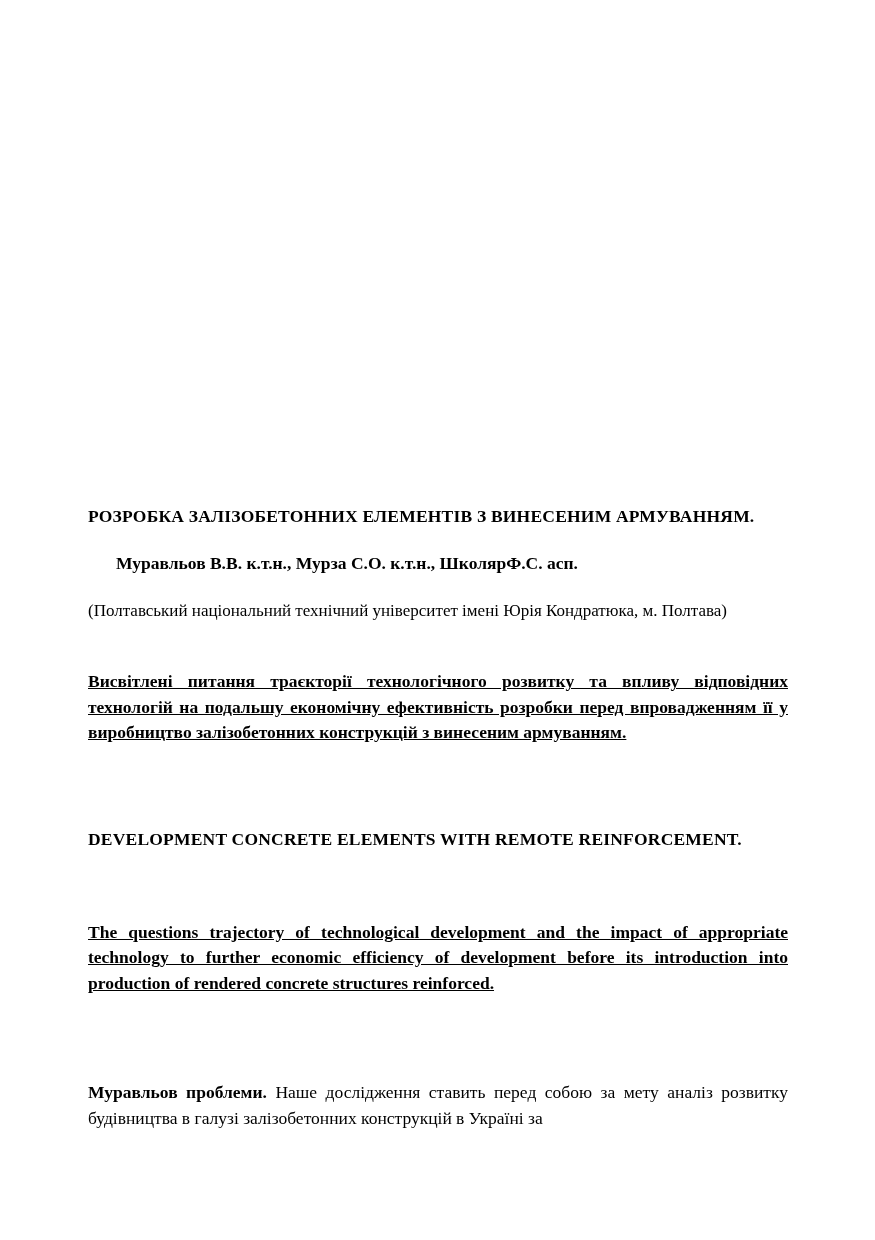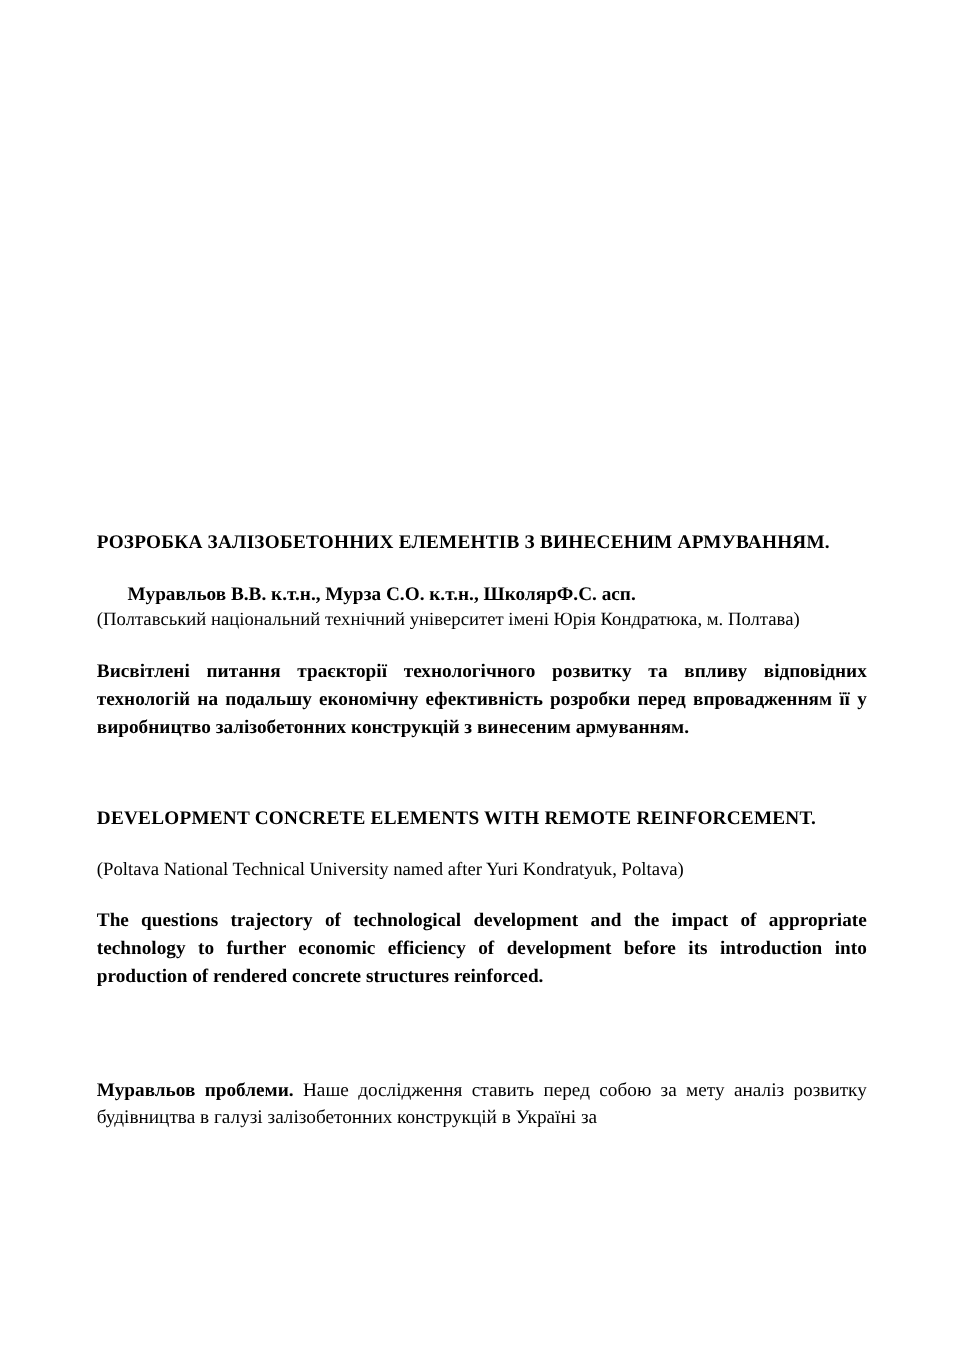--- a/index.html
+++ b/index.html
@@ -44,35 +44,37 @@
   .affiliation {
     font-size: 17px;
     line-height: 1.4;
     text-align: justify;
   }
   .abstract {
     font-weight: bold;
     font-size: 17.5px;
     line-height: 1.45;
     text-align: justify;
+    text-decoration: underline;
   }
   .gap-md { height: 22px; }
   .gap-lg { height: 58px; }
   .gap-xl { height: 60px; }
   .last-para {
     font-size: 17.5px;
     line-height: 1.47;
     text-align: justify;
   }
   .last-para .lead {
     font-weight: bold;
   }
   
   .title, .abstract, .affiliation, .last-para {
     text-align-last: auto;
+    margin-top: 24px;
   }
 </style>
 </head>
 <body>
 
 <div class="page">
   <div class="content">
 
     <div class="title">РОЗРОБКА ЗАЛІЗОБЕТОННИХ ЕЛЕМЕНТІВ З ВИНЕСЕНИМ АРМУВАННЯМ.</div>
 
@@ -86,21 +88,20 @@
 
     <div class="abstract">Висвітлені питання траєкторії технологічного розвитку та впливу відповідних технологій на подальшу економічну ефективність розробки перед впровадженням її у виробництво залізобетонних конструкцій з винесеним армуванням.</div>
 
     <div class="gap-lg"></div>
 
     <div class="title">DEVELOPMENT CONCRETE ELEMENTS WITH REMOTE REINFORCEMENT.</div>
 
     <div class="gap-md"></div>
 
 
-    <div class="affiliation">(Poltava National Technical University named after Yuri Kondratyuk, Poltava)</div>
 
     <div class="gap-md"></div>
 
     <div class="abstract">The questions trajectory of technological development and the impact of appropriate technology to further economic efficiency of development before its introduction into production of rendered concrete structures reinforced.</div>
 
     <div class="gap-xl"></div>
 
     <p class="last-para"><span class="lead">Муравльов проблеми.</span><span> Наше дослідження ставить перед собою за мету аналіз розвитку будівництва в галузі залізобетонних конструкцій в Україні за</span></p>
 
   </div>

